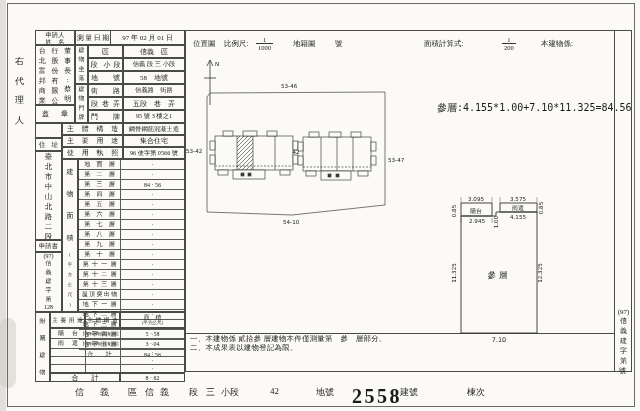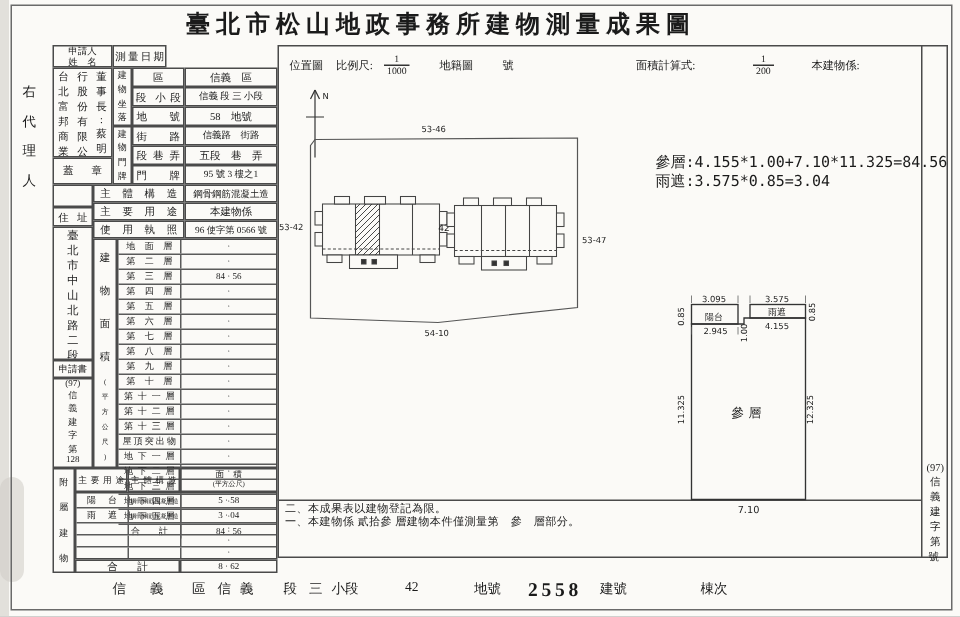--- a/index.html
+++ b/index.html
@@ -42,36 +42,35 @@
   .frac{display:inline-flex;flex-direction:column;align-items:center;font-size:6.5px;line-height:7px;}
   .fden{border-top:0.8px solid #333;padding:0 2px;}
   #calc-lines{position:absolute;left:437px;top:101px;}
   .calc{height:13px;font-size:10px;font-family:"DejaVu Sans Mono",monospace;white-space:nowrap;}
   #notes-list{position:absolute;left:190px;top:334px;}
   .note{height:9.2px;font-size:7.4px;white-space:nowrap;letter-spacing:0.3px;}
   .rightcol{position:absolute;left:615px;top:308px;width:17px;height:58px;font-size:7px;}
   .rightcol-suffix{position:absolute;left:619px;top:366px;font-size:7px;}
   #footer-items{position:absolute;left:0;top:383px;width:640px;height:26px;}
   .fseg{position:absolute;top:3px;font-size:9px;white-space:nowrap;}
-  .stamp{position:absolute;left:352px;top:2px;font-size:13px;font-weight:700;letter-spacing:2.5px;color:#1a1a1a;}
+  .stamp{position:absolute;left:352px;top:2px;font-size:20px;font-weight:700;letter-spacing:2.5px;color:#1a1a1a;}
   svg{position:absolute;}
   svg text{font-family:"DejaVu Sans",sans-serif;fill:#222;}
   .dim{font-size:5.6px;}
   .blab{font-size:6px;}
 </style>
 </head>
 <body>
 
 <div class="page">
 
   <div class="shade-left"></div>
   <div class="smudge"></div>
   <div class="frame"></div>
 
-  <div class="title">臺北市松山地政事務所建物測量成果圖</div>
 
   <div class="agent vchars">
       <div>右</div>
       <div>代</div>
       <div>理</div>
       <div>人</div>
     </div>
 
   <div class="cell" style="left:35px;top:30px;width:40px;height:15px;flex-direction:column;font-size:6.3px;line-height:7px;">
     <span>申請人</span>
@@ -114,20 +113,21 @@
   </div>
 
   <div class="cell" style="left:75px;top:30px;width:36px;height:15px;">
     <div class="hspread">
         <div>測</div>
         <div>量</div>
         <div>日</div>
         <div>期</div>
       </div>
   </div>
+  <div class="cell" style="left:110px;top:30px;width:75px;height:15px;">97 年 02 月 01 日</div>
 
   <div class="cell" style="left:75px;top:45px;width:13px;height:39px;">
     <div class="vchars smalltext">
         <div>建</div>
         <div>物</div>
         <div>坐</div>
         <div>落</div>
       </div>
   </div>
   <div class="cell" style="left:88px;top:45px;width:35px;height:13px;">
@@ -197,21 +197,21 @@
   </div>
   <div class="cell" style="left:123px;top:123px;width:62px;height:12px;font-size:6.3px;">鋼骨鋼筋混凝土造</div>
   <div class="cell" style="left:62px;top:135px;width:61px;height:12px;">
     <div class="hspread">
         <div>主</div>
         <div>要</div>
         <div>用</div>
         <div>途</div>
       </div>
   </div>
-  <div class="cell" style="left:123px;top:135px;width:62px;height:12px;">本建物係</div>
+  <div class="cell" style="left:123px;top:135px;width:62px;height:12px;">集合住宅</div>
   <div class="cell" style="left:62px;top:147px;width:61px;height:12px;">
     <div class="hspread">
         <div>使</div>
         <div>用</div>
         <div>執</div>
         <div>照</div>
       </div>
   </div>
   <div class="cell" style="left:123px;top:147px;width:62px;height:12px;font-size:6.2px;">96 使字第 0566 號</div>
 
@@ -521,21 +521,20 @@
 
   <span class="hdr" style="left:424px;top:39px;">面積計算式:</span>
   <span class="frac abs" style="left:502px;top:36px;">
     <span class="fnum">1</span>
     <span class="fden">200</span>
   </span>
   <span class="hdr" style="left:541px;top:39px;">本建物係:</span>
 
   <div id="calc-lines">
       <div class="calc">參層:4.155*1.00+7.10*11.325=84.56</div>
-      <div class="calc">雨遮:3.575*0.85=3.04</div>
     </div>
 
   <svg style="left:185px;top:50px;" width="425" height="283" viewBox="0 0 425 283">
     <g stroke="#333" stroke-width="0.8" fill="none">
       <line x1="25" y1="10" x2="25" y2="55"></line>
       <line x1="25" y1="10" x2="22" y2="16"></line>
       <line x1="25" y1="10" x2="28" y2="16"></line>
       <line x1="19" y1="28" x2="31" y2="28"></line>
       <text x="30" y="16" class="dim" stroke="none" fill="#222">N</text>
     </g>
@@ -624,22 +623,22 @@
     <text x="37" y="27.5" class="dim" text-anchor="middle">2.945</text>
     <text x="58" y="27" class="dim" text-anchor="middle" transform="rotate(-90 58 27)">1.00</text>
     <text x="78" y="24" class="dim" text-anchor="middle">4.155</text>
     <text x="16" y="78" class="dim" text-anchor="middle" transform="rotate(-90 16 78)">11.325</text>
     <text x="102" y="78" class="dim" text-anchor="middle" transform="rotate(-90 102 78)">12.325</text>
     <text x="59" y="83" text-anchor="middle" style="font-size:8.5px;letter-spacing:3px;">參層</text>
     <text x="59" y="147" class="dim" text-anchor="middle" style="font-size:6.5px;">7.10</text>
   </svg>
 
   <div id="notes-list">
+      <div class="note">一、本建物係 貳拾參 層建物本件僅測量第　參　層部分。</div>
       <div class="note">二、本成果表以建物登記為限。</div>
-      <div class="note">一、本建物係 貳拾參 層建物本件僅測量第　參　層部分。</div>
     </div>
 
   <div class="rightcol vchars">
       <div>(97)</div>
       <div>信</div>
       <div>義</div>
       <div>建</div>
       <div>字</div>
       <div>第</div>
     </div>

